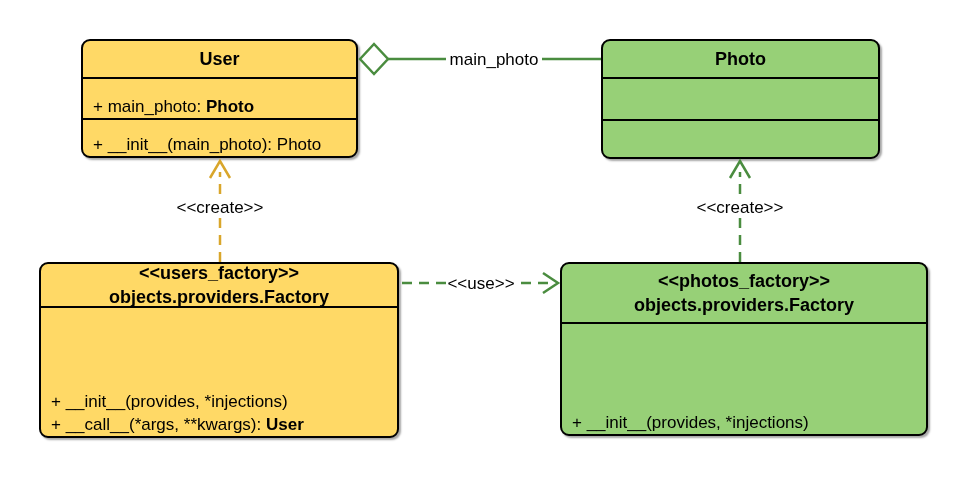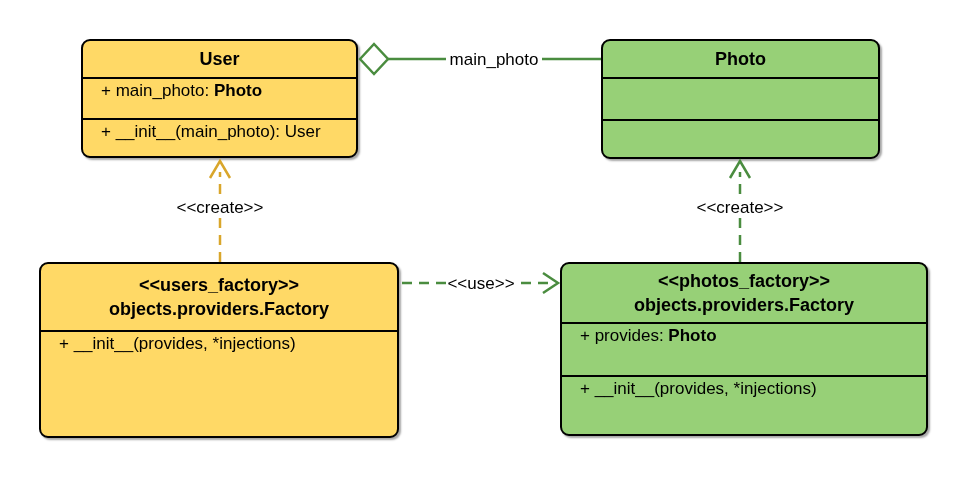--- a/index.html
+++ b/index.html
@@ -27,22 +27,22 @@
   .uml-class.yellow{background:var(--yellow-fill);}
   .uml-class.green{background:var(--green-fill);}
   .compartment{flex:0 0 auto;}
   .compartment + .compartment{border-top:2px solid var(--border);}
   .compartment.grow{flex:1 1 auto;}
   .title-compartment{
     display:flex;flex-direction:column;align-items:center;justify-content:center;
     font-weight:bold;font-size:18px;line-height:24px;text-align:center;
   }
   .body-compartment{
-    display:flex;flex-direction:column;justify-content:flex-start;
-    padding-left:18px;font-size:17px;line-height:23px;
+    display:flex;flex-direction:column;justify-content:flex-end;
+    padding-left:10px;font-size:17px;line-height:23px;
   }
   .svg-overlay{position:absolute;left:0;top:0;pointer-events:none;}
   .green-solid{stroke:var(--green-stroke);stroke-width:2.5;fill:none;}
   .green-dash{stroke:var(--green-stroke);stroke-width:2.5;fill:none;stroke-dasharray:10 7;}
   .gold-dash{stroke:var(--gold-stroke);stroke-width:2.5;fill:none;stroke-dasharray:10 7;}
   .gold-solid{stroke:var(--gold-stroke);stroke-width:2.5;fill:none;}
   .diamond{fill:var(--background);stroke:var(--green-stroke);stroke-width:2.5;}
   .label-bg{fill:var(--background);}
   .edge-label{
     font-family:"Liberation Sans",sans-serif;font-size:17px;fill:var(--label-text);
@@ -53,47 +53,45 @@
 <body>
 
 <div class="canvas">
 
   <div class="uml-class yellow" style="left:81px;top:39px;width:277px;height:119px">
     <div class="compartment title-compartment" style="height:36px">User</div>
     <div class="compartment body-compartment" style="height:41px">
       <div><span>+ main_photo: </span><b>Photo</b></div>
     </div>
     <div class="compartment body-compartment grow">
-      <div>+ __init__(main_photo): User</div>
+      <div>+ __init__(main_photo): Photo</div>
     </div>
   </div>
 
   <div class="uml-class green" style="left:601px;top:39px;width:279px;height:120px">
     <div class="compartment title-compartment" style="height:36px">Photo</div>
     <div class="compartment body-compartment" style="height:42px"></div>
     <div class="compartment body-compartment grow"></div>
   </div>
 
   <div class="uml-class yellow" style="left:39px;top:262px;width:360px;height:176px">
-    <div class="compartment title-compartment" style="height:66px">
+    <div class="compartment title-compartment" style="height:42px">
       <div>&lt;&lt;users_factory&gt;&gt;</div>
       <div>objects.providers.Factory</div>
     </div>
     <div class="compartment body-compartment grow">
       <div>+ __init__(provides, *injections)</div>
+      <div><span>+ __call__(*args, **kwargs): </span><b>User</b></div>
     </div>
   </div>
 
   <div class="uml-class green" style="left:560px;top:262px;width:368px;height:174px">
     <div class="compartment title-compartment" style="height:58px">
       <div>&lt;&lt;photos_factory&gt;&gt;</div>
       <div>objects.providers.Factory</div>
-    </div>
-    <div class="compartment body-compartment" style="height:53px">
-      <div><span>+ provides: </span><b>Photo</b></div>
     </div>
     <div class="compartment body-compartment grow">
       <div>+ __init__(provides, *injections)</div>
     </div>
   </div>
 
   <svg class="svg-overlay" width="960" height="480" viewBox="0 0 960 480">
 
     <g>
       <line class="green-solid" x1="388" y1="59" x2="601" y2="59"></line>

